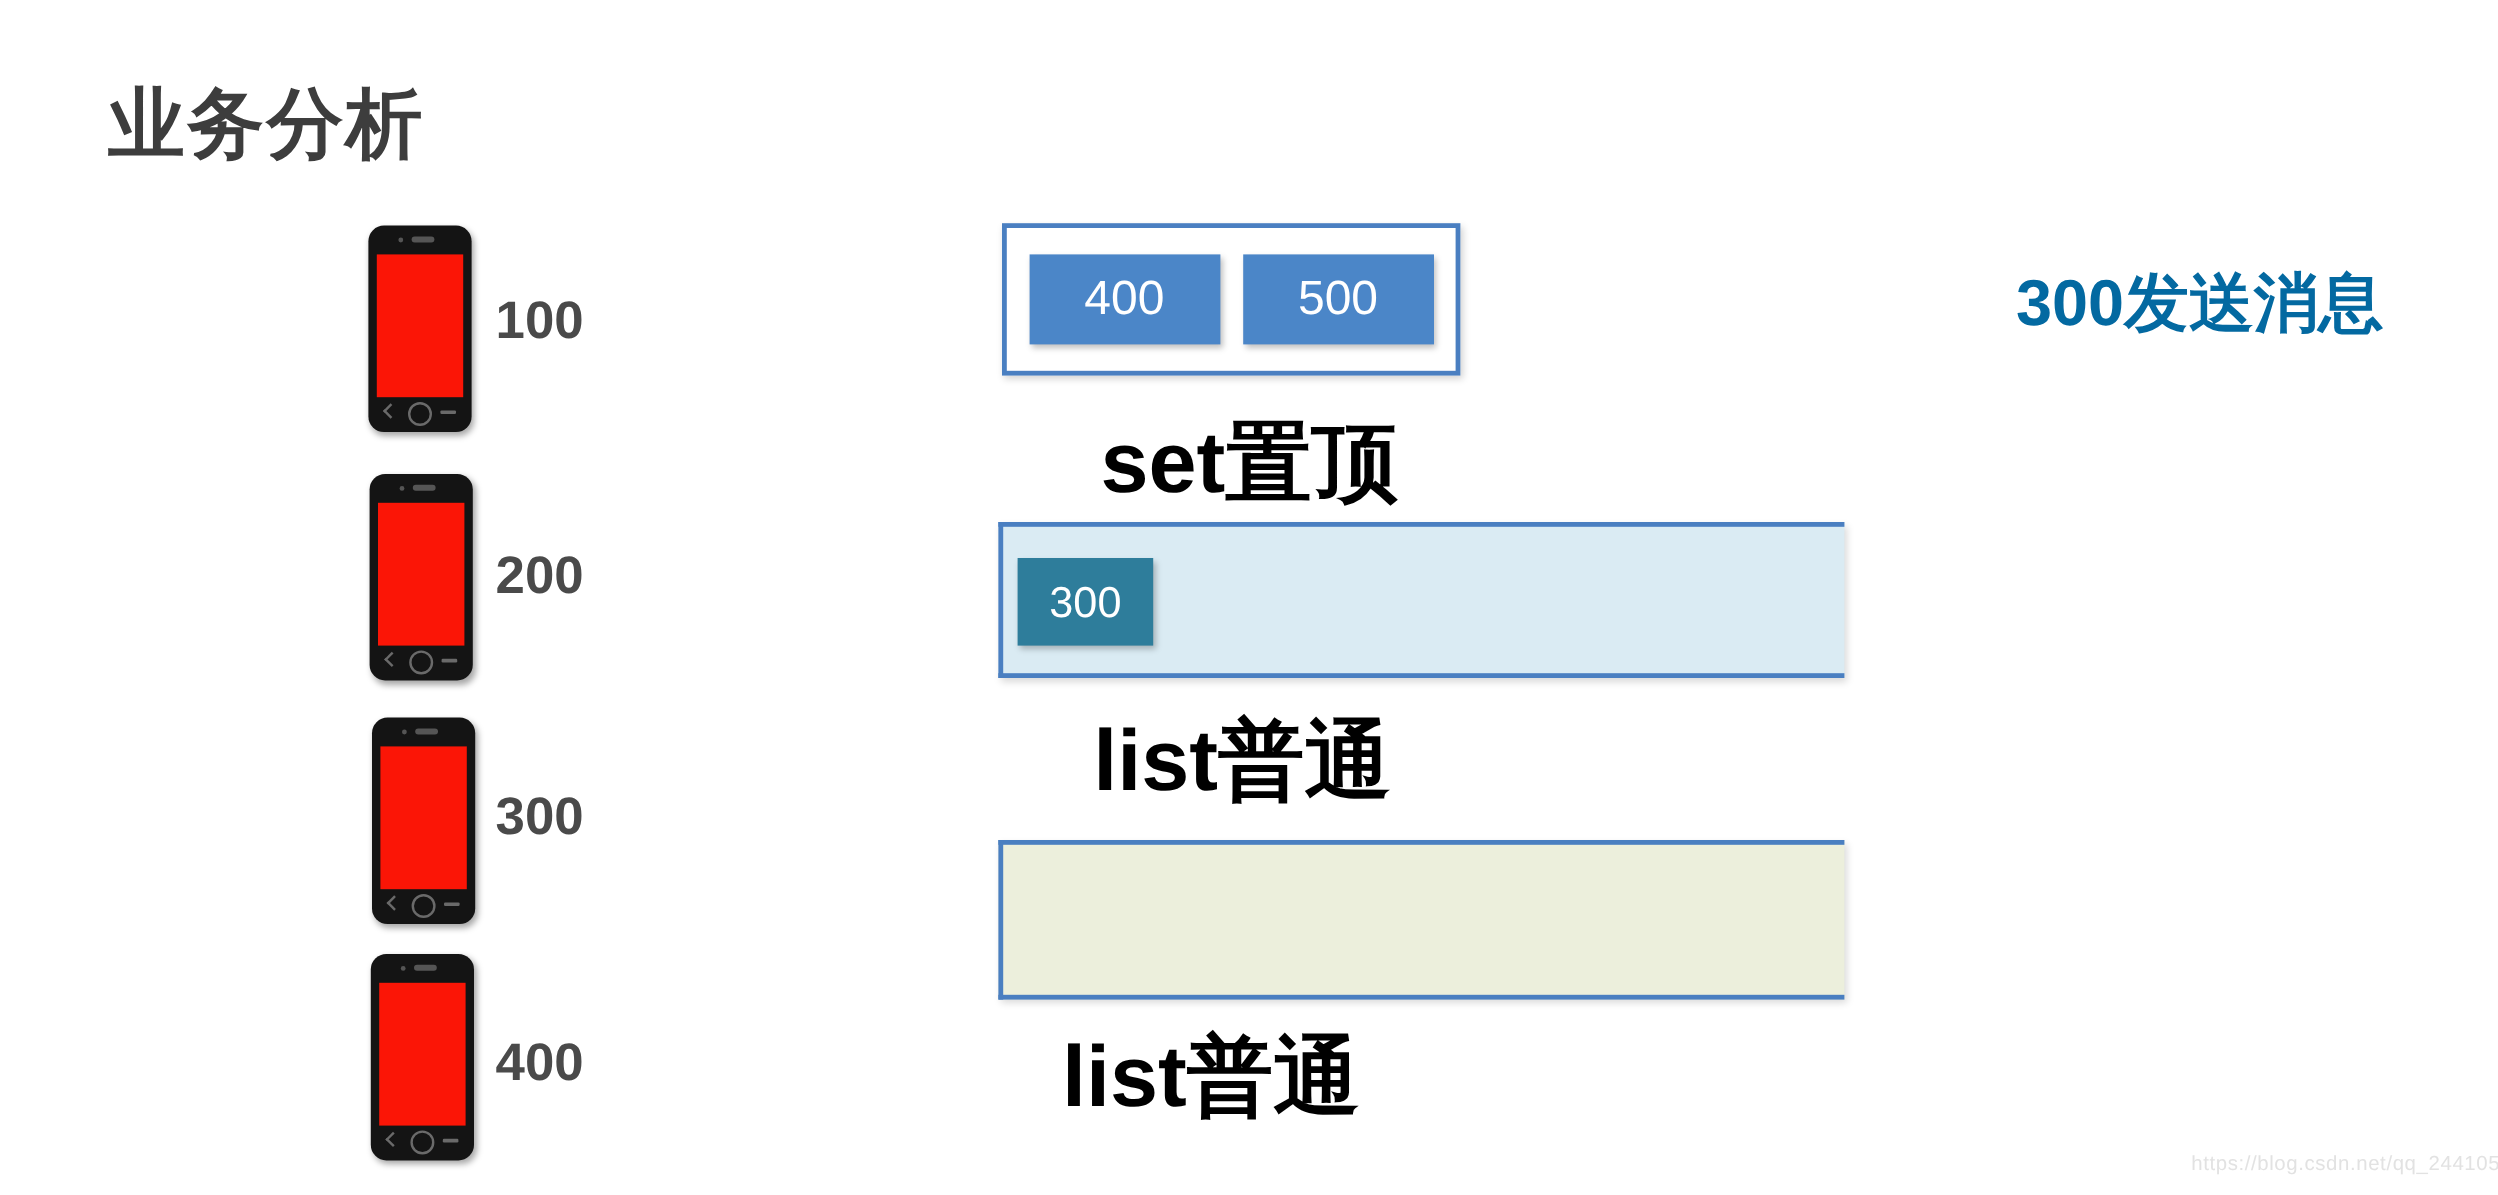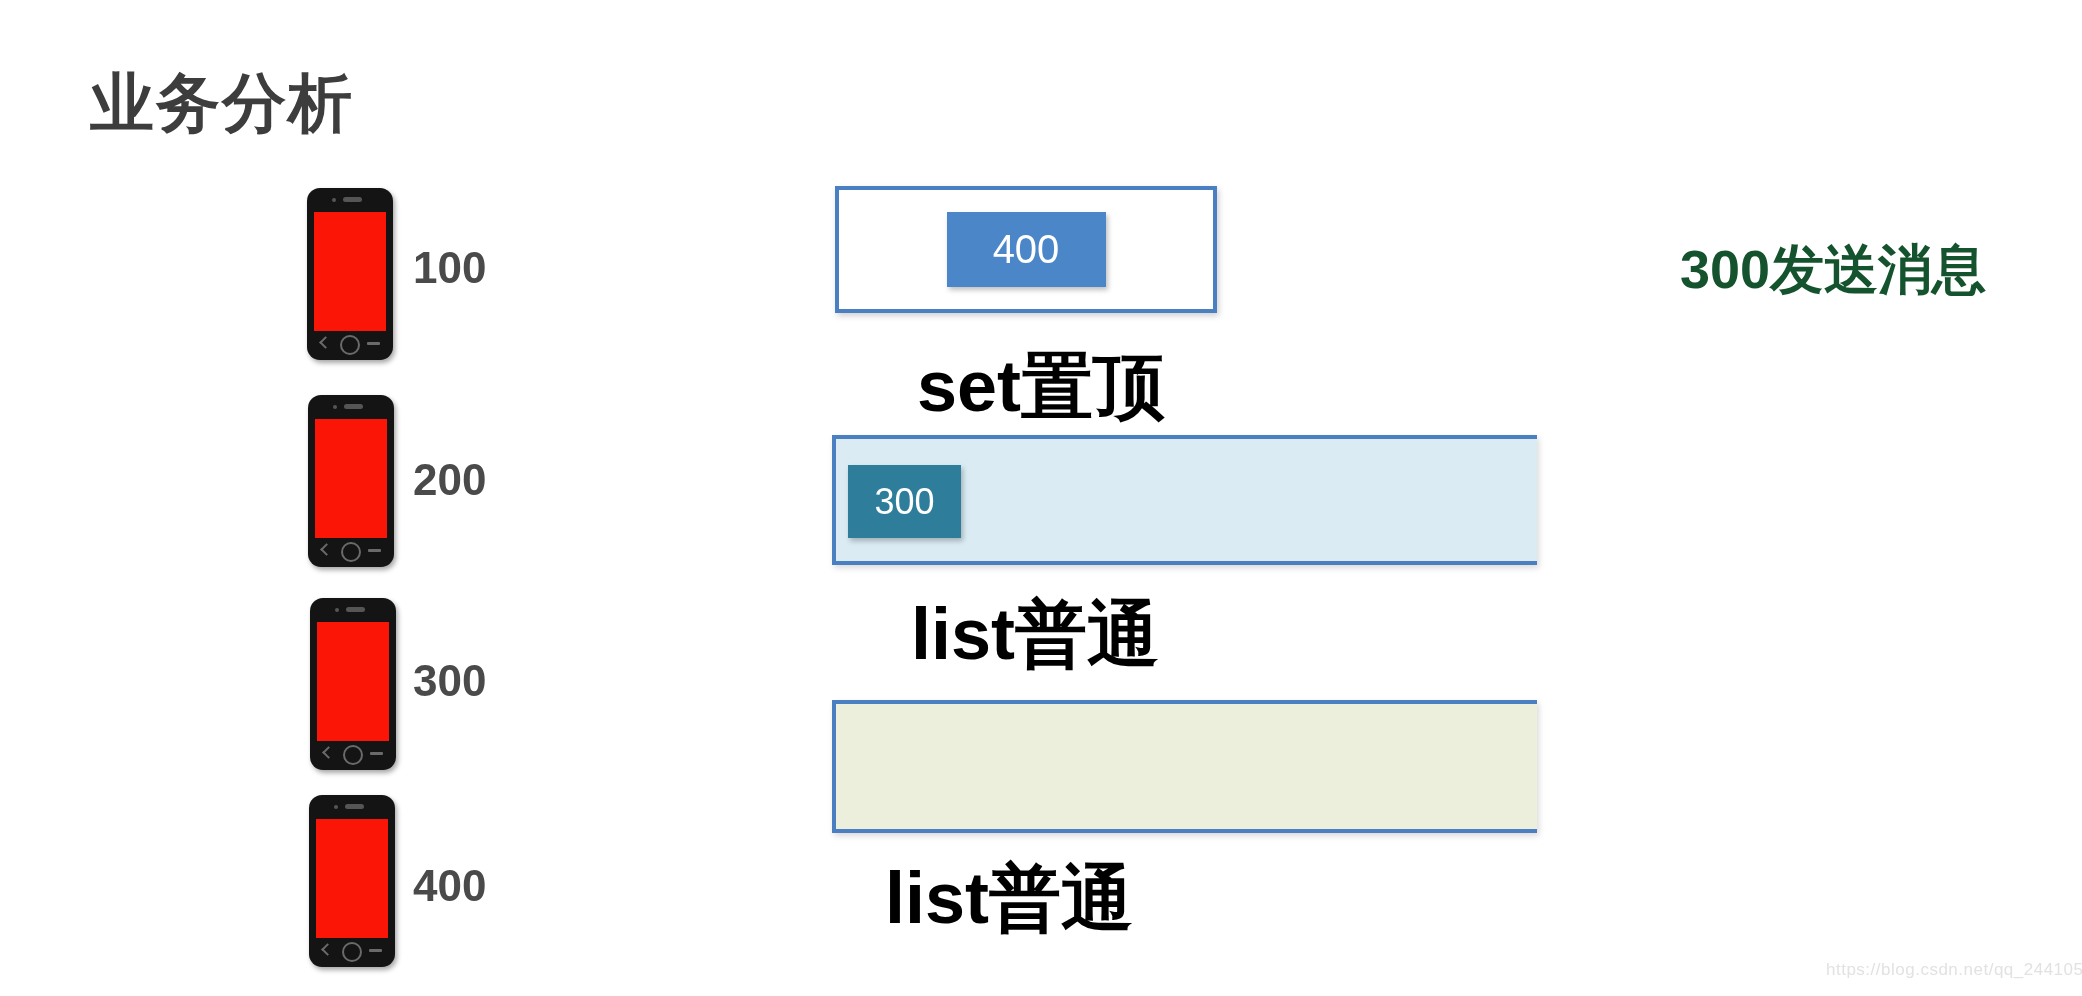--- a/index.html
+++ b/index.html
@@ -141,25 +141,25 @@
     font-weight: bold;
     color: #000000;
   }
   .set-label        { left: 917px; top: 350px; }
   .list-normal-label{ left: 885px; top: 598px; margin-left: 26px; }
   .list-top-label   { left: 885px; top: 862px; }
 
   
   .annotation {
     position: absolute;
-    left: 1680px; top: 242px;
+    left: 1680px; top: 226px;
     font-size: 54px;
     line-height: 1;
     font-weight: bold;
-    color: #14532d;
+    color: #0369a1;
   }
 
   
   .watermark {
     position: absolute;
     left: 1826px; top: 960px;
     font-size: 17px;
     color: #e2e2e2;
     letter-spacing: 0.5px;
   }
@@ -206,20 +206,21 @@
     <span class="phone-speaker"></span>
     <div class="phone-screen"></div>
     <span class="phone-back"></span>
     <span class="phone-home"></span>
     <span class="phone-menu"></span>
   </div>
   <div class="phone-label phone-label-4">400</div>
 
   <div class="set-box">
     <div class="chip">400</div>
+    <div class="chip">500</div>
   </div>
   <div class="group-label set-label">set置顶</div>
 
   <div class="list-box list-normal-box">
     <div class="teal-chip">300</div>
   </div>
   <div class="group-label list-normal-label">list普通</div>
 
   <div class="list-box list-top-box"></div>
   <div class="group-label list-top-label">list普通</div>

